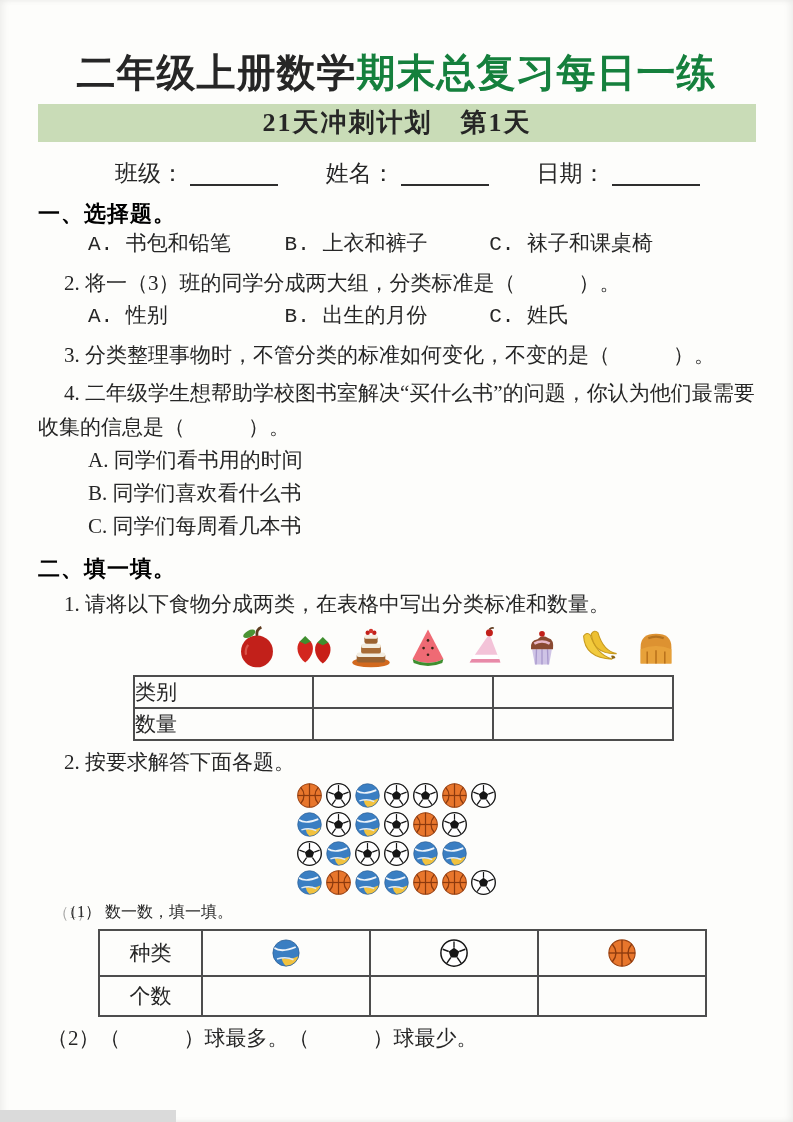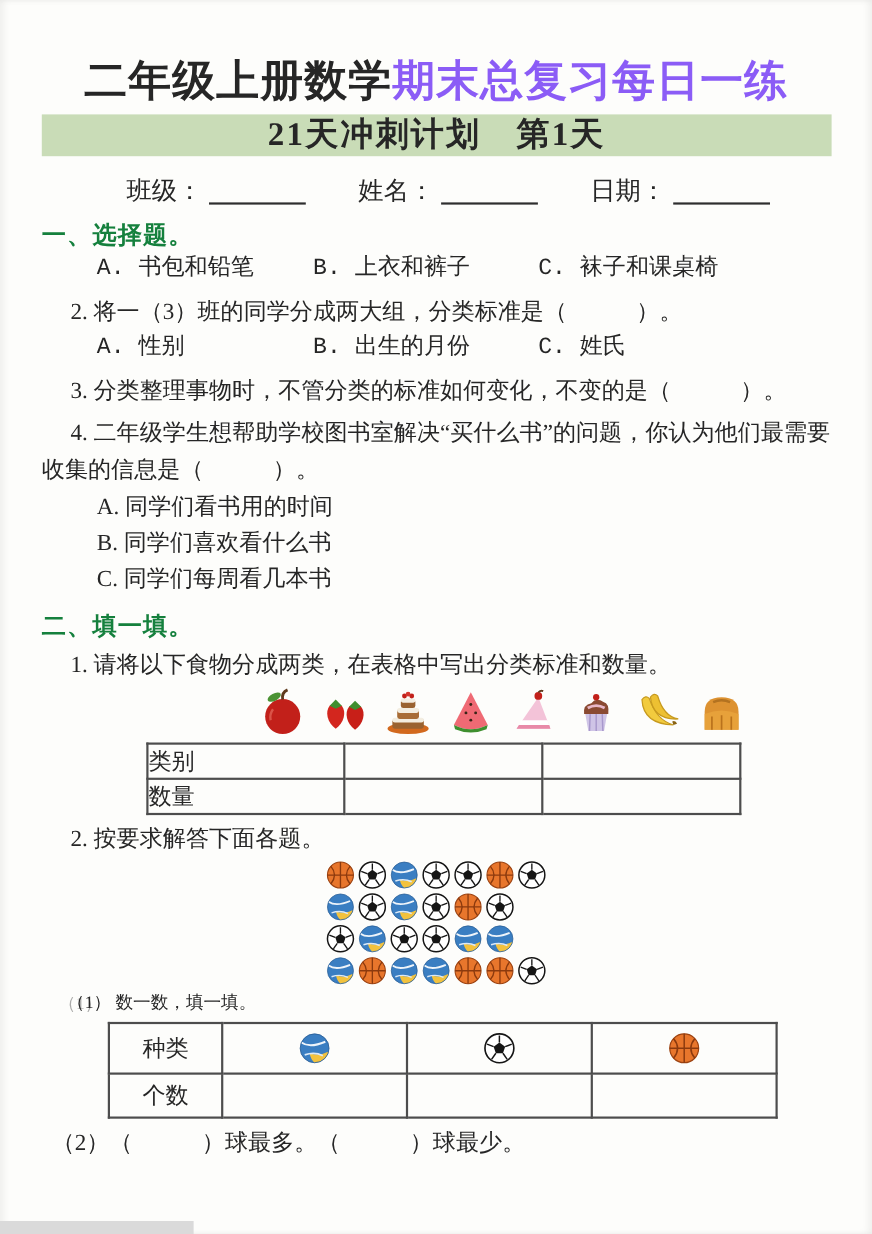--- a/index.html
+++ b/index.html
@@ -3,32 +3,32 @@
 <meta charset="utf-8">
 <style>
   * { margin:0; padding:0; box-sizing:border-box; }
   html,body { background:#ffffff; }
   body { font-family:"Liberation Serif","DejaVu Serif",serif; color:#262626; }
   .page { position:relative; width:793px; height:1122px; background:#fdfdfb; overflow:hidden;
           box-shadow:inset 4px 0 6px rgba(0,0,0,.05), inset -4px 0 6px rgba(0,0,0,.05); }
 
   .title { margin-top:46px; height:46px; text-align:center; font-size:39px; font-weight:700;
            letter-spacing:1px; white-space:nowrap; }
-  .title .red { color:#8b5cf6; }
+  .title .red { color:#15803d; }
 
   .banner { margin:12px 0 0 38px; width:718px; height:38px; background:#c9dcb7;
-            text-align:center; font-size:30px; font-weight:700; line-height:38px; letter-spacing:2px; }
+            text-align:center; font-size:26px; font-weight:700; line-height:38px; letter-spacing:2px; }
 
   .info-row { margin:16px 0 0 115px; height:30px; font-size:23px; font-weight:400; white-space:nowrap; }
   .info-item { margin-right:42px; }
   .blank { display:inline-block; width:88px; height:1em; border-bottom:2px solid #2e2e2e;
            vertical-align:-5px; margin-left:6px; }
 
   .sec-heading { margin:12px 0 0 38px; height:28px; font-size:22px; line-height:28px;
-                 color:#15803d; font-weight:600; letter-spacing:1px; }
+                 color:#000000; font-weight:600; letter-spacing:1px; }
   .q    { margin:4px 38px 0; text-indent:26px; font-size:21px; line-height:34px; }
   .opts { margin:0 0 0 88px; font-size:21px; line-height:34px; white-space:nowrap;font-family:Liberation Mono, monospace; }
   .opt-a { display:inline-block; width:184px; }
   .opt-b { display:inline-block; width:192px; }
   .optline { margin-left:88px; font-size:21px; line-height:33px; }
 
   .food-row { margin:4px 0 0 234px; height:44px; display:flex; gap:11px; align-items:flex-end; }
   .food-row .icon { width:46px; height:44px; }
 
   table { border-collapse:collapse; }

